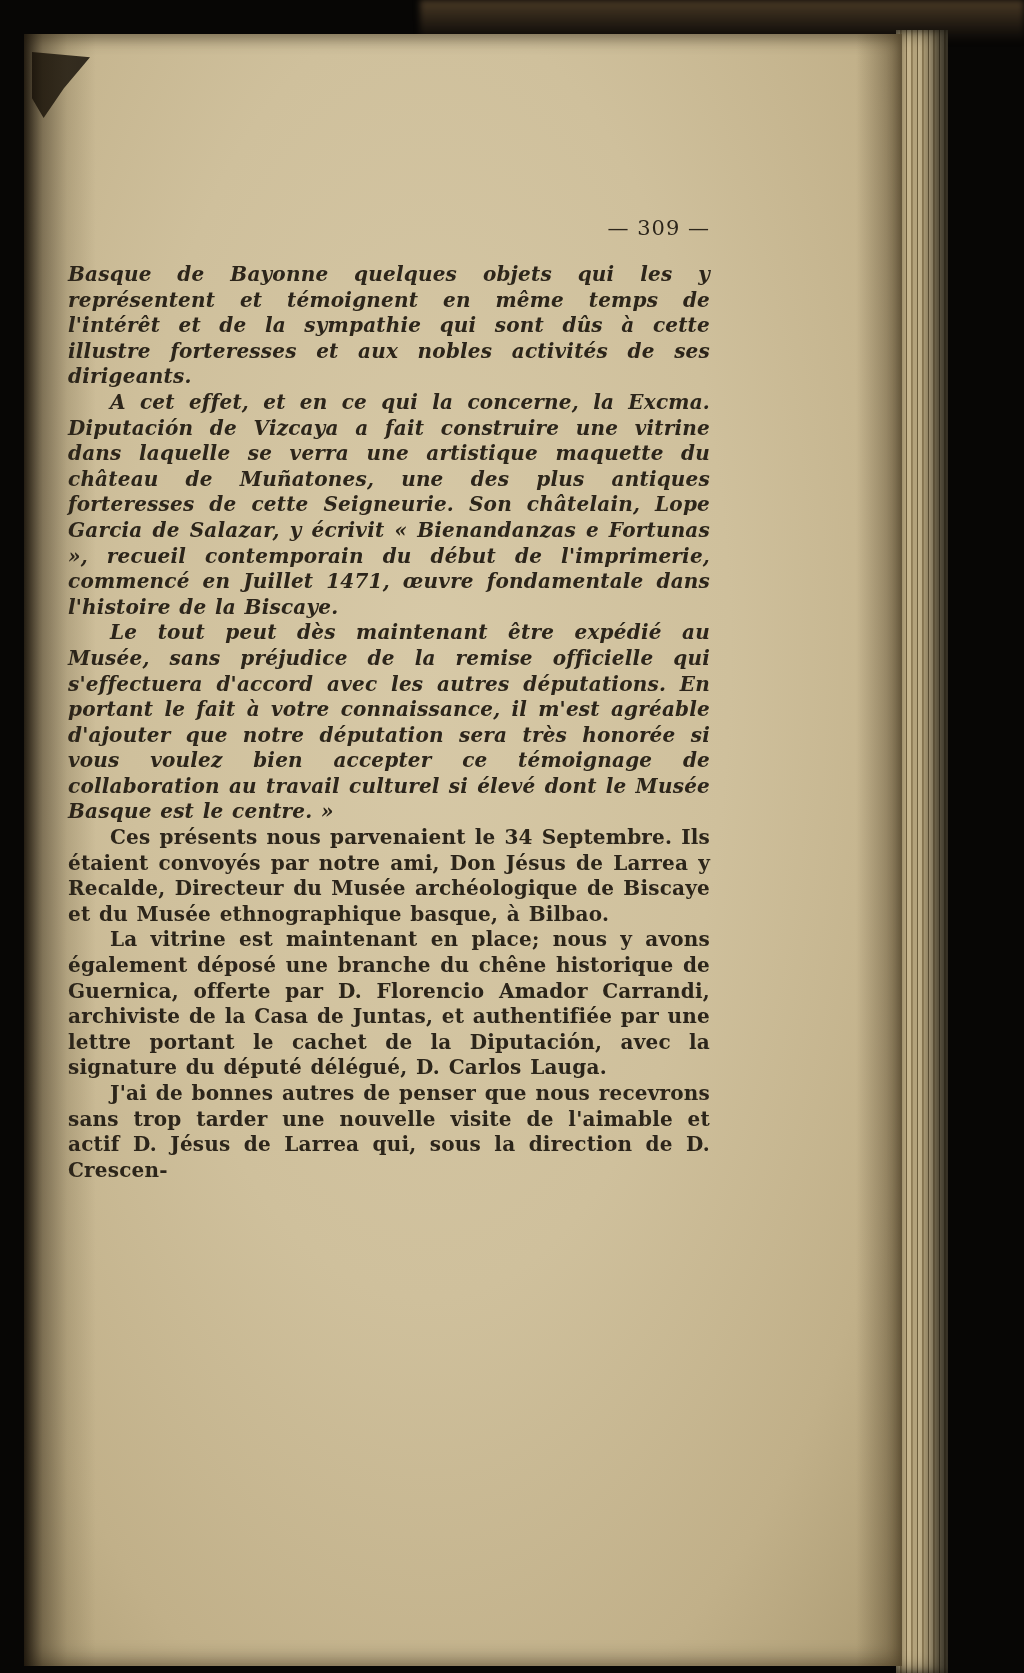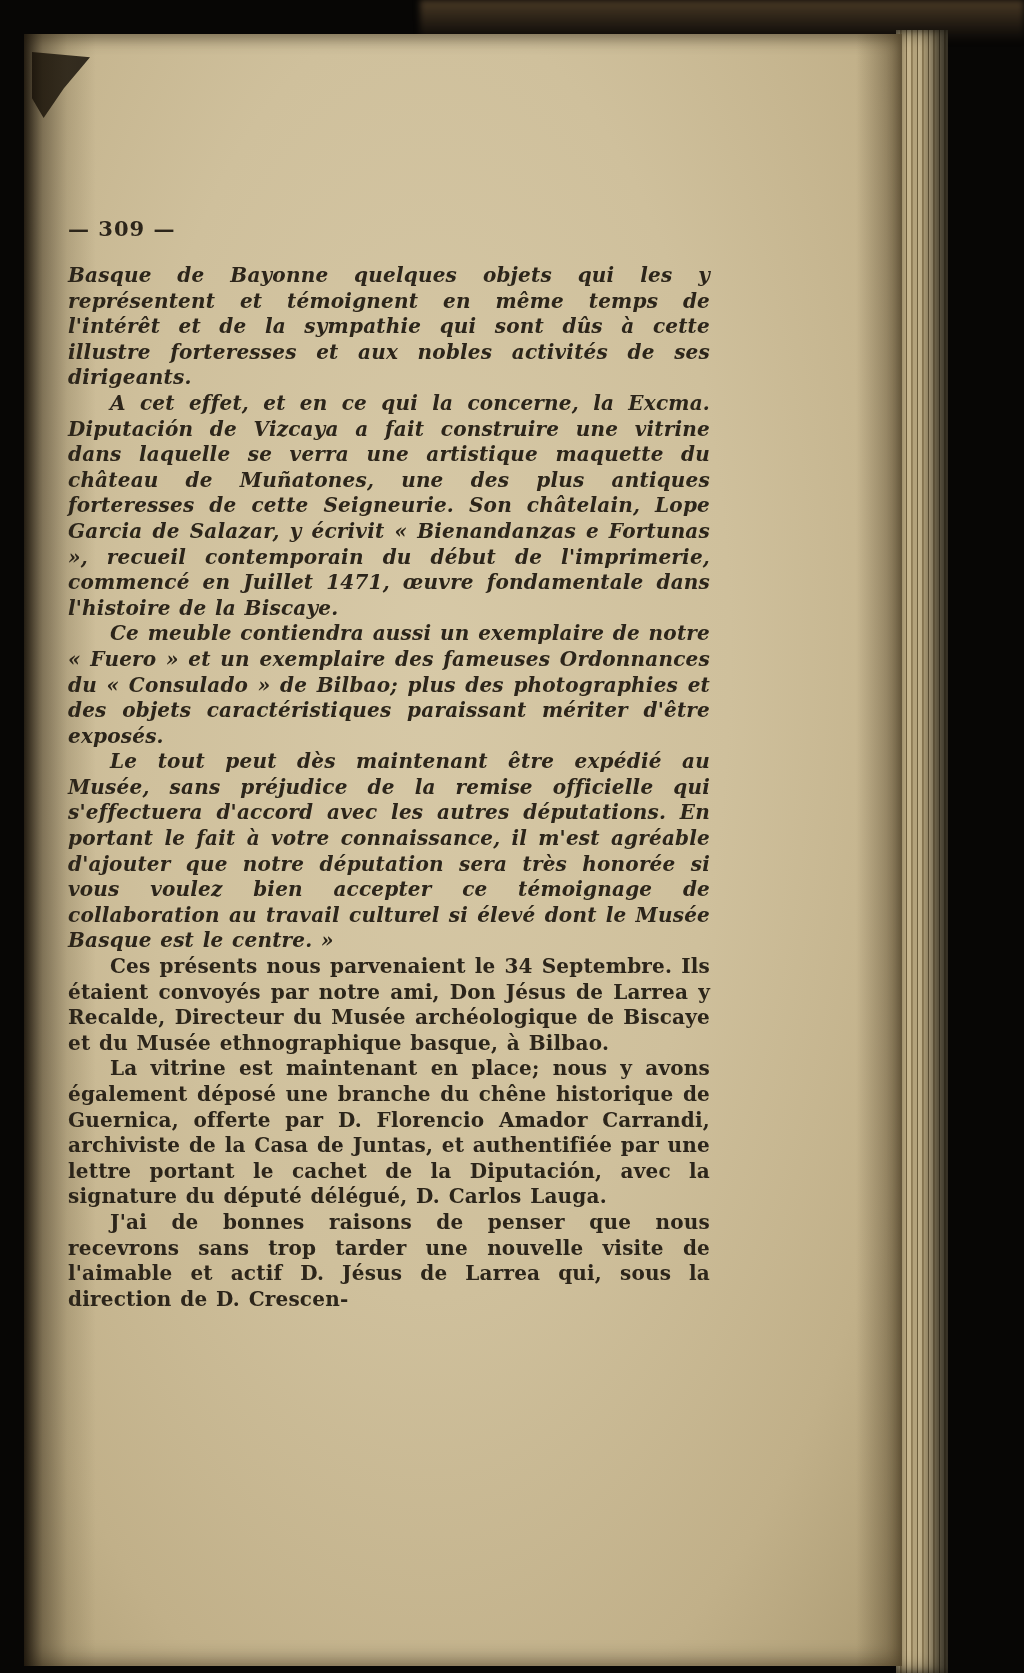--- a/index.html
+++ b/index.html
@@ -78,25 +78,25 @@
     opacity: 0.85;
   }
   .content {
     position: absolute;
     top: 182px;
     left: 44px;
     width: 642px;
     color: #2c251a;
   }
   .page-number {
-    text-align: left;
+    text-align: right;
     font-size: 21px;
     letter-spacing: 1px;
     margin: 0 0 22px 0;
-    font-weight: 700;
+    font-weight: 400;
   }
   .para {
     margin: 0;
     font-size: 20px;
     line-height: 25.6px;
     text-align: justify;
     letter-spacing: 0.2px;
     word-spacing: 1.5px;
     font-weight: 600;
   }
@@ -111,20 +111,19 @@
   <div class="page-edges"></div>
   <div class="page">
     <div class="page-tear"></div>
     <div class="spine-shadow"></div>
     <div class="right-shade"></div>
     <div class="content">
       <p class="page-number">— 309 —</p>
 
     <p class="para italic">Basque de Bayonne quelques objets qui les y représentent et témoignent en même temps de l'intérêt et de la sympathie qui sont dûs à cette illustre forteresses et aux nobles activités de ses dirigeants.</p>
         <p class="para italic indent">A cet effet, et en ce qui la concerne, la Excma. Diputación de Vizcaya a fait construire une vitrine dans laquelle se verra une artistique maquette du château de Muñatones, une des plus antiques forteresses de cette Seigneurie. Son châtelain, Lope Garcia de Salazar, y écrivit « Bienandanzas e Fortunas », recueil contemporain du début de l'imprimerie, commencé en Juillet 1471, œuvre fondamentale dans l'histoire de la Biscaye.</p>
-        <p class="para italic indent">Ce meuble contiendra aussi un exemplaire de notre « Fuero » et un exemplaire des fameuses Ordonnances du « Consulado » de Bilbao; plus des photographies et des objets caractéristiques paraissant mériter d'être exposés.</p>
         <p class="para italic indent">Le tout peut dès maintenant être expédié au Musée, sans préjudice de la remise officielle qui s'effectuera d'accord avec les autres députations. En portant le fait à votre connaissance, il m'est agréable d'ajouter que notre députation sera très honorée si vous voulez bien accepter ce témoignage de collaboration au travail culturel si élevé dont le Musée Basque est le centre. »</p>
         <p class="para roman indent">Ces présents nous parvenaient le 34 Septembre. Ils étaient convoyés par notre ami, Don Jésus de Larrea y Recalde, Directeur du Musée archéologique de Biscaye et du Musée ethnographique basque, à Bilbao.</p>
         <p class="para roman indent">La vitrine est maintenant en place; nous y avons également déposé une branche du chêne historique de Guernica, offerte par D. Florencio Amador Carrandi, archiviste de la Casa de Juntas, et authentifiée par une lettre portant le cachet de la Diputación, avec la signature du député délégué, D. Carlos Lauga.</p>
-        <p class="para roman indent">J'ai de bonnes raisons de penser que nous recevrons sans trop tarder une nouvelle visite de l'aimable et actif D. Jésus de Larrea qui, sous la direction de D. Crescen-</p>
+        <p class="para roman indent">J'ai de bonnes autres de penser que nous recevrons sans trop tarder une nouvelle visite de l'aimable et actif D. Jésus de Larrea qui, sous la direction de D. Crescen-</p>
       </div>
   </div>
 </div>
 
 </body></html>

